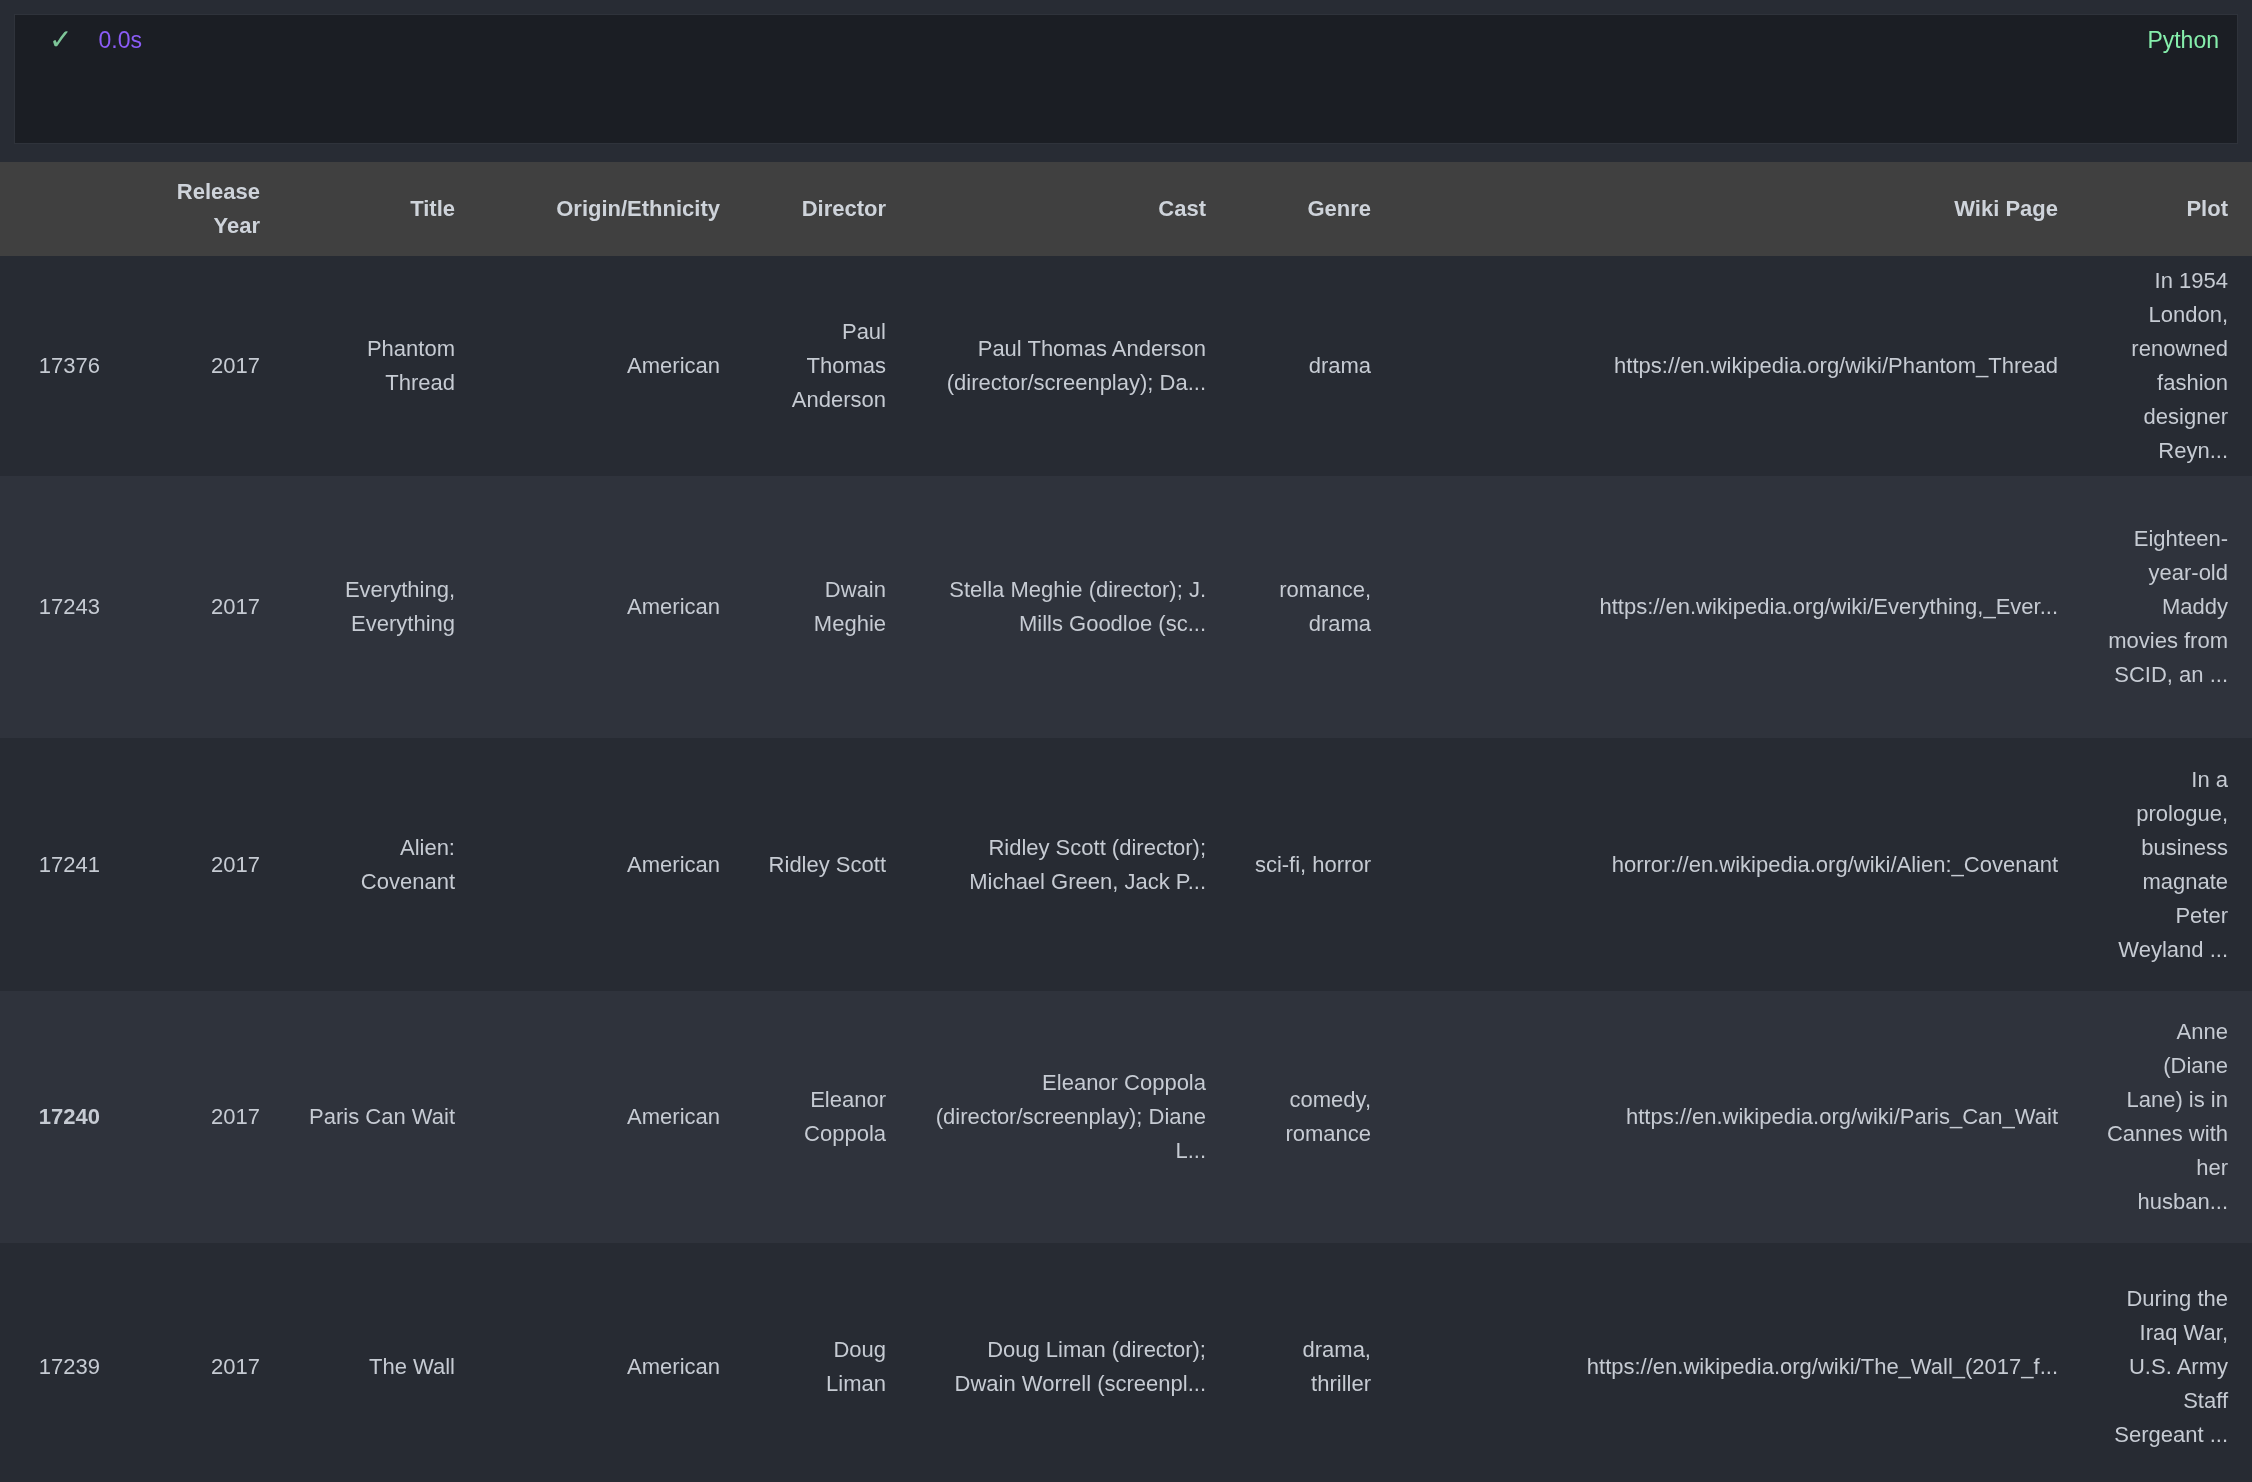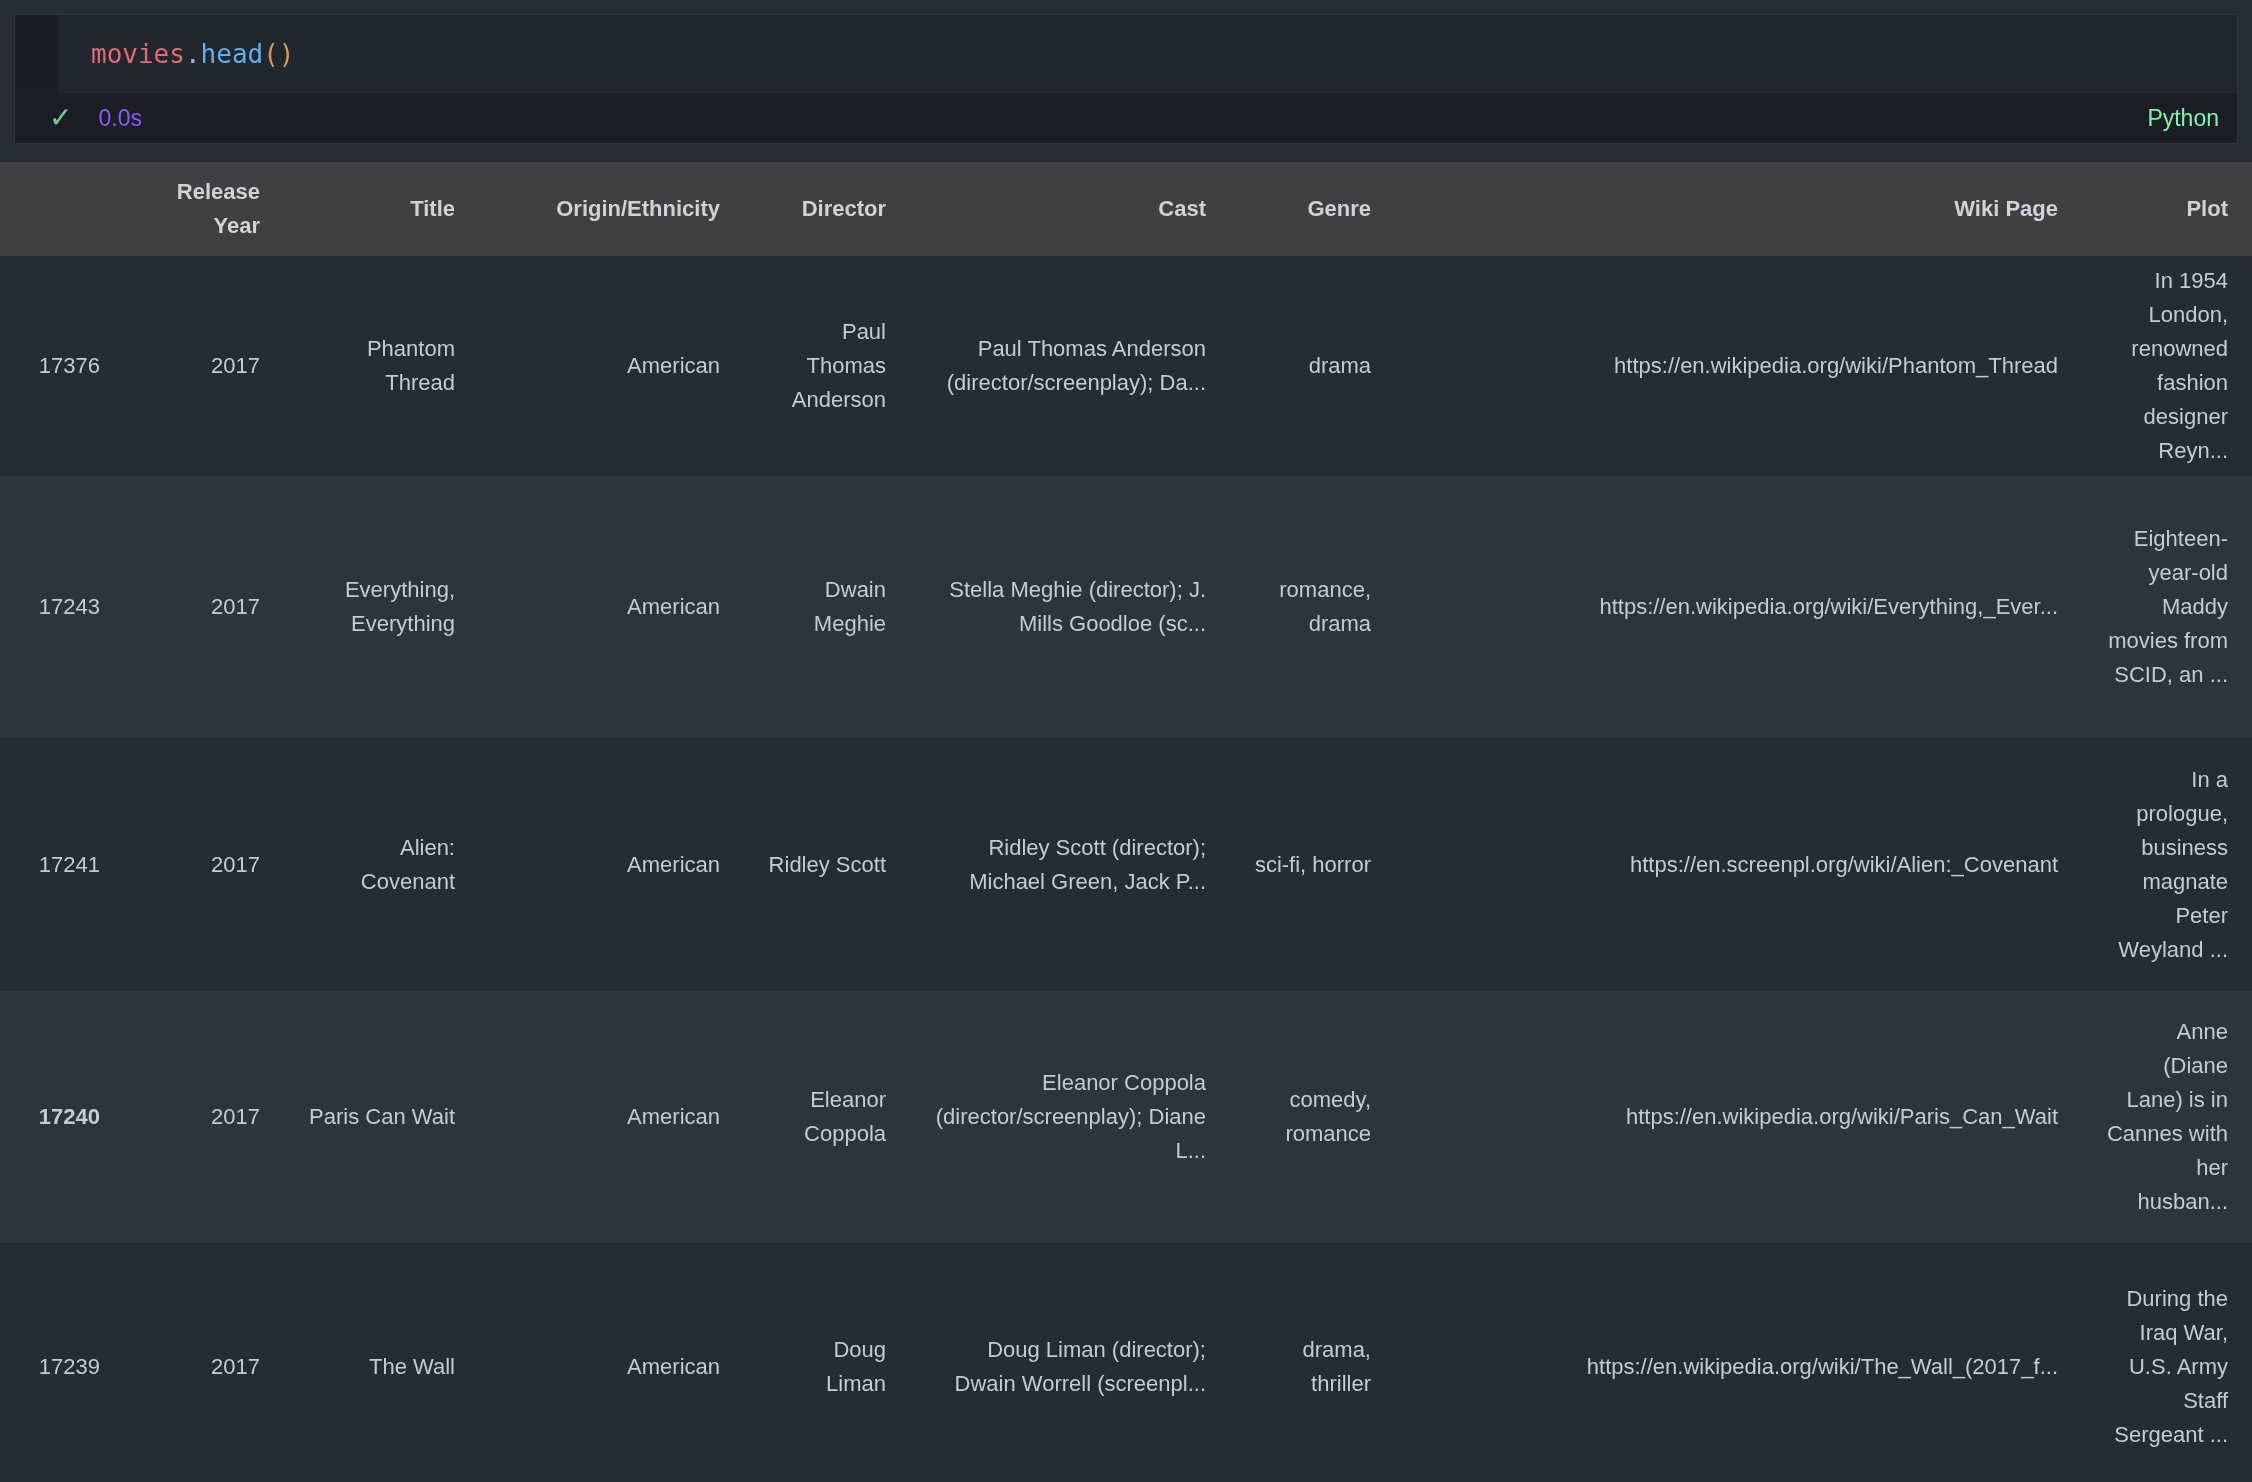--- a/index.html
+++ b/index.html
@@ -92,24 +92,20 @@
   tbody tr:nth-child(1) { height: 219px; }
   tbody tr:nth-child(2) { height: 262px; }
   tbody tr:nth-child(3) { height: 253px; }
   tbody tr:nth-child(4) { height: 252px; }
   tbody tr:nth-child(5) { height: 248px; }
 </style>
 </head>
 <body>
 
 <div class="cell">
-  <div class="editor">
-    <div class="gutter"></div>
-    <div class="code-line"><span style="color: rgb(224, 108, 117);">movies</span><span style="color: rgb(171, 178, 191);">.</span><span style="color: rgb(97, 175, 239);">head</span><span style="color: rgb(209, 154, 102);">(</span><span style="color: rgb(209, 154, 102);">)</span></div>
-  </div>
   <div class="status-bar">
     <div class="status-left">
       <span class="check-icon">✓</span>
       <span class="duration">0.0s</span>
     </div>
     <span class="language">Python</span>
   </div>
 </div>
 
 <div class="output-area">
@@ -162,21 +158,21 @@
           <td>Eighteen-year-old Maddy movies from SCID, an ...</td>
         </tr>
         <tr>
           <th style="font-weight: normal; margin-left: 48px;">17241</th>
           <td>2017</td>
           <td>Alien: Covenant</td>
           <td>American</td>
           <td>Ridley Scott</td>
           <td>Ridley Scott (director); Michael Green, Jack P...</td>
           <td>sci-fi, horror</td>
-          <td>https://en.screenpl.org/wiki/Alien:_Covenant</td>
+          <td>horror://en.wikipedia.org/wiki/Alien:_Covenant</td>
           <td>In a prologue, business magnate Peter Weyland ...</td>
         </tr>
         <tr>
           <th style="font-weight: bold;">17240</th>
           <td>2017</td>
           <td>Paris Can Wait</td>
           <td>American</td>
           <td>Eleanor Coppola</td>
           <td>Eleanor Coppola (director/screenplay); Diane L...</td>
           <td>comedy, romance</td>

